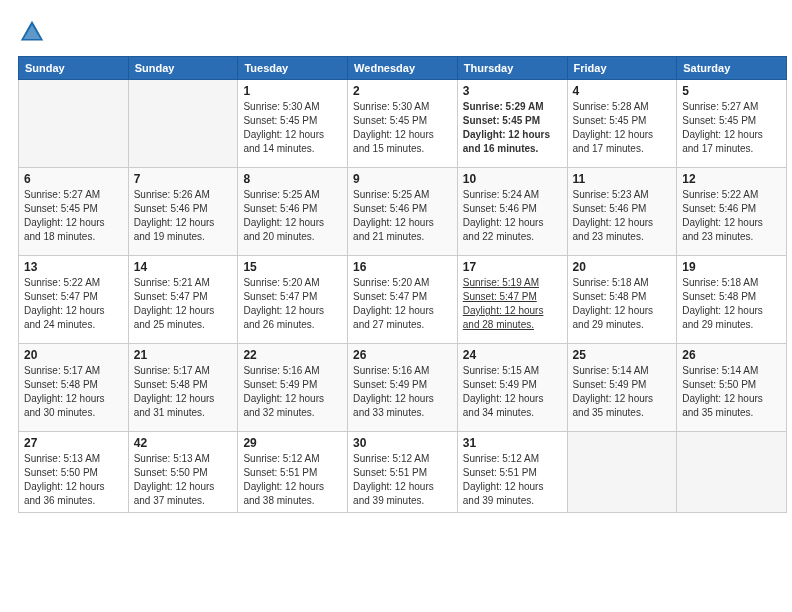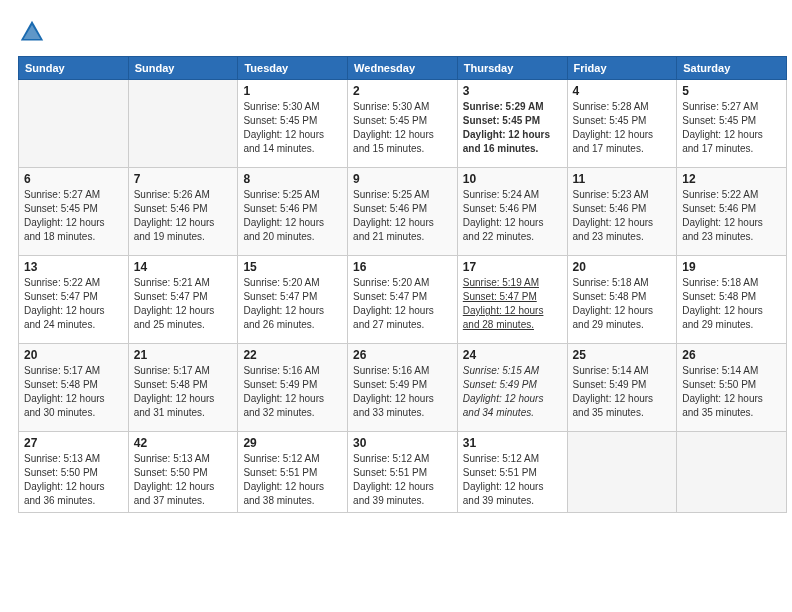--- a/index.html
+++ b/index.html
@@ -311,21 +311,21 @@
             </td>
             <td>
               <span class="day-number">26</span>
               <div class="day-info" style="white-space: pre-line;">Sunrise: 5:16 AM
 Sunset: 5:49 PM
 Daylight: 12 hours
 and 33 minutes.</div>
             </td>
             <td>
               <span class="day-number">24</span>
-              <div class="day-info" style="white-space: pre-line; font-style: italic;">Sunrise: 5:15 AM
+              <div class="day-info" style="white-space: pre-line;">Sunrise: 5:15 AM
 Sunset: 5:49 PM
 Daylight: 12 hours
 and 34 minutes.</div>
             </td>
             <td>
               <span class="day-number">25</span>
               <div class="day-info" style="white-space: pre-line;">Sunrise: 5:14 AM
 Sunset: 5:49 PM
 Daylight: 12 hours
 and 35 minutes.</div>

